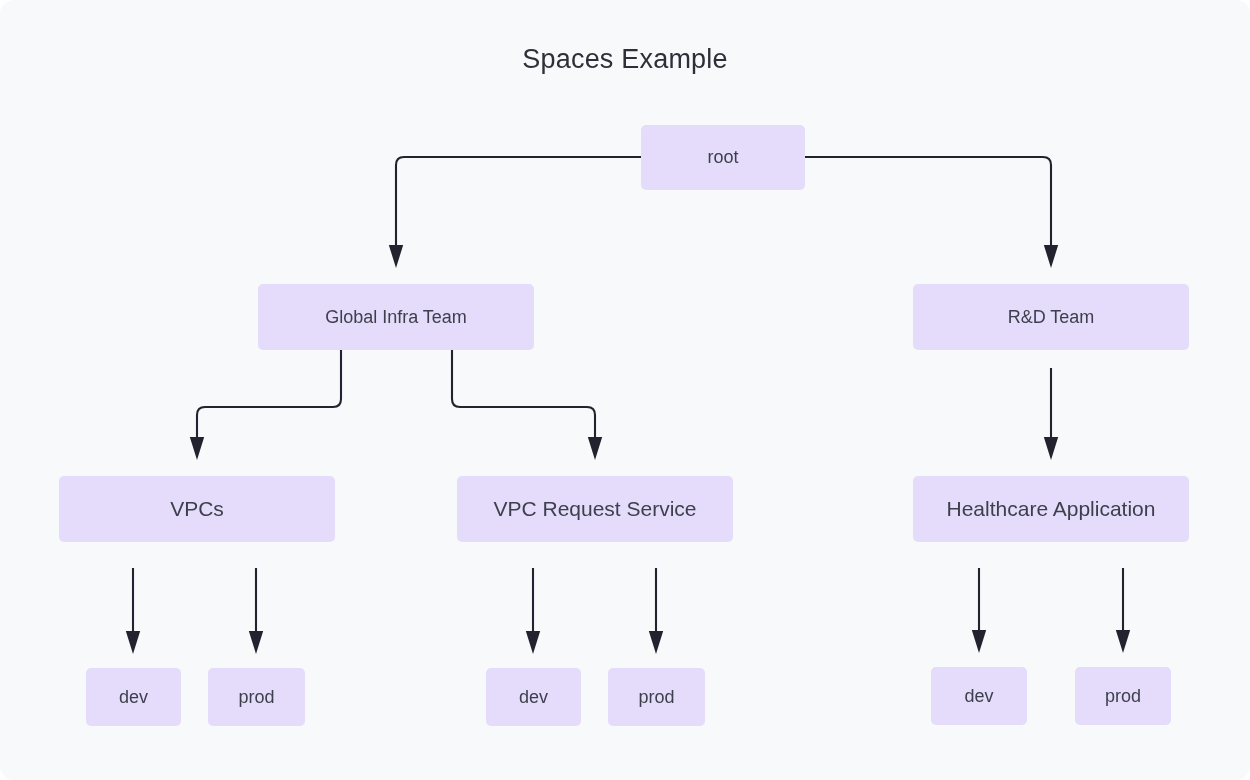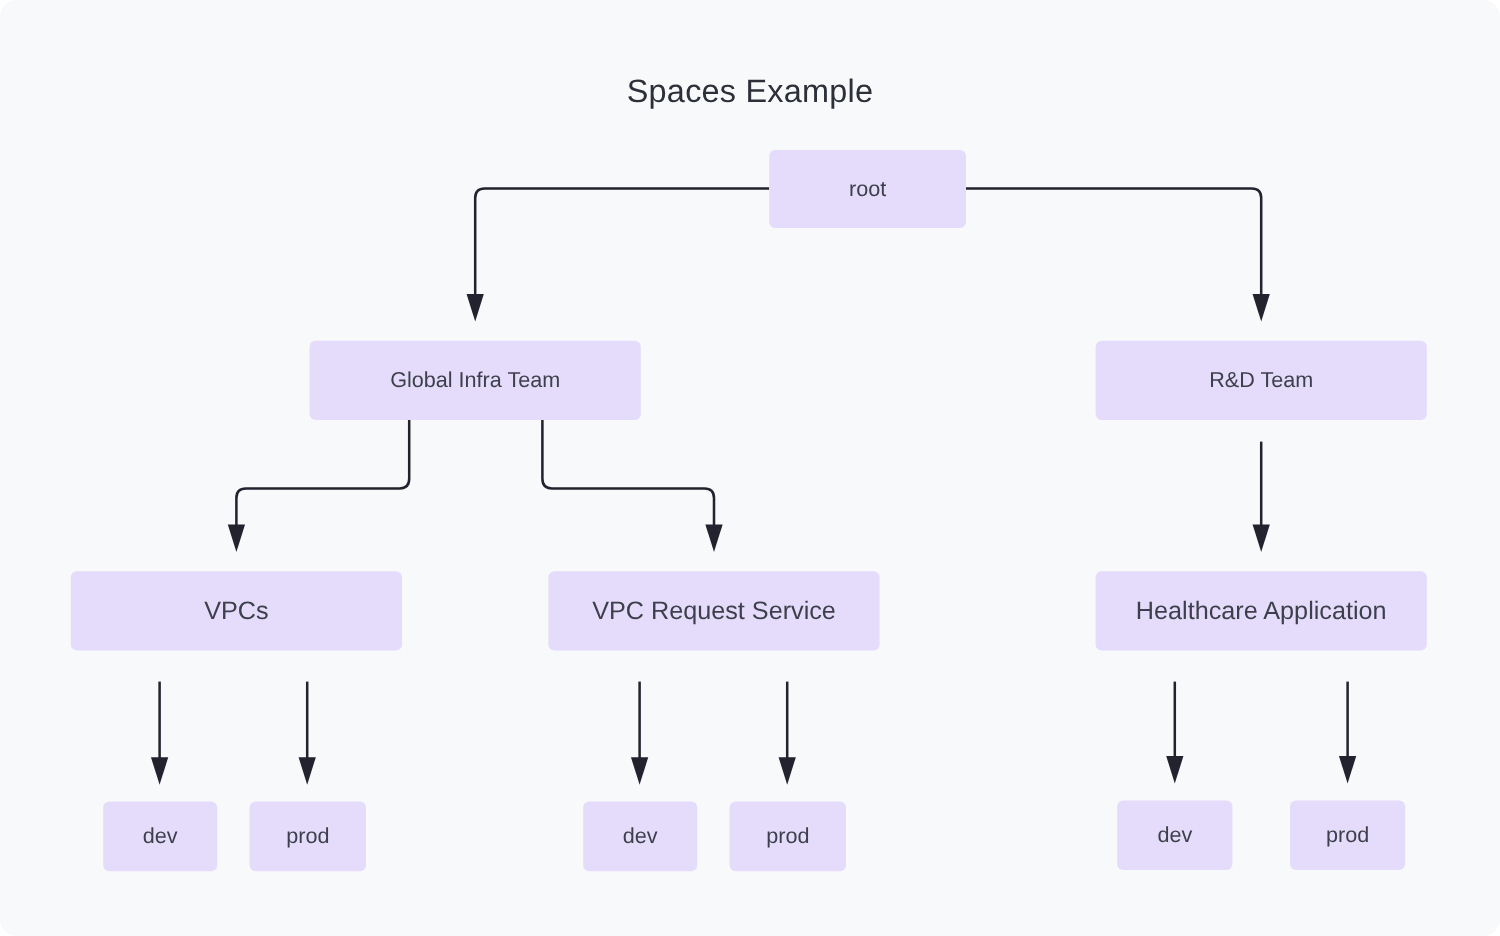--- a/index.html
+++ b/index.html
@@ -26,21 +26,21 @@
     position: absolute;
     top: 0;
     left: 0;
     width: 1250px;
     text-align: center;
     font-size: 27px;
     font-weight: 400;
     color: #2e3039;
     letter-spacing: 0.2px;
     margin: 0;
-    padding-top: 61px;
+    padding-top: 44px;
     font-family: "Liberation Sans", sans-serif;
   }
   #graph {
     position: absolute;
     top: 0;
     left: 0;
   }
   .node-rect {
     fill: #e4dcfa;
   }

